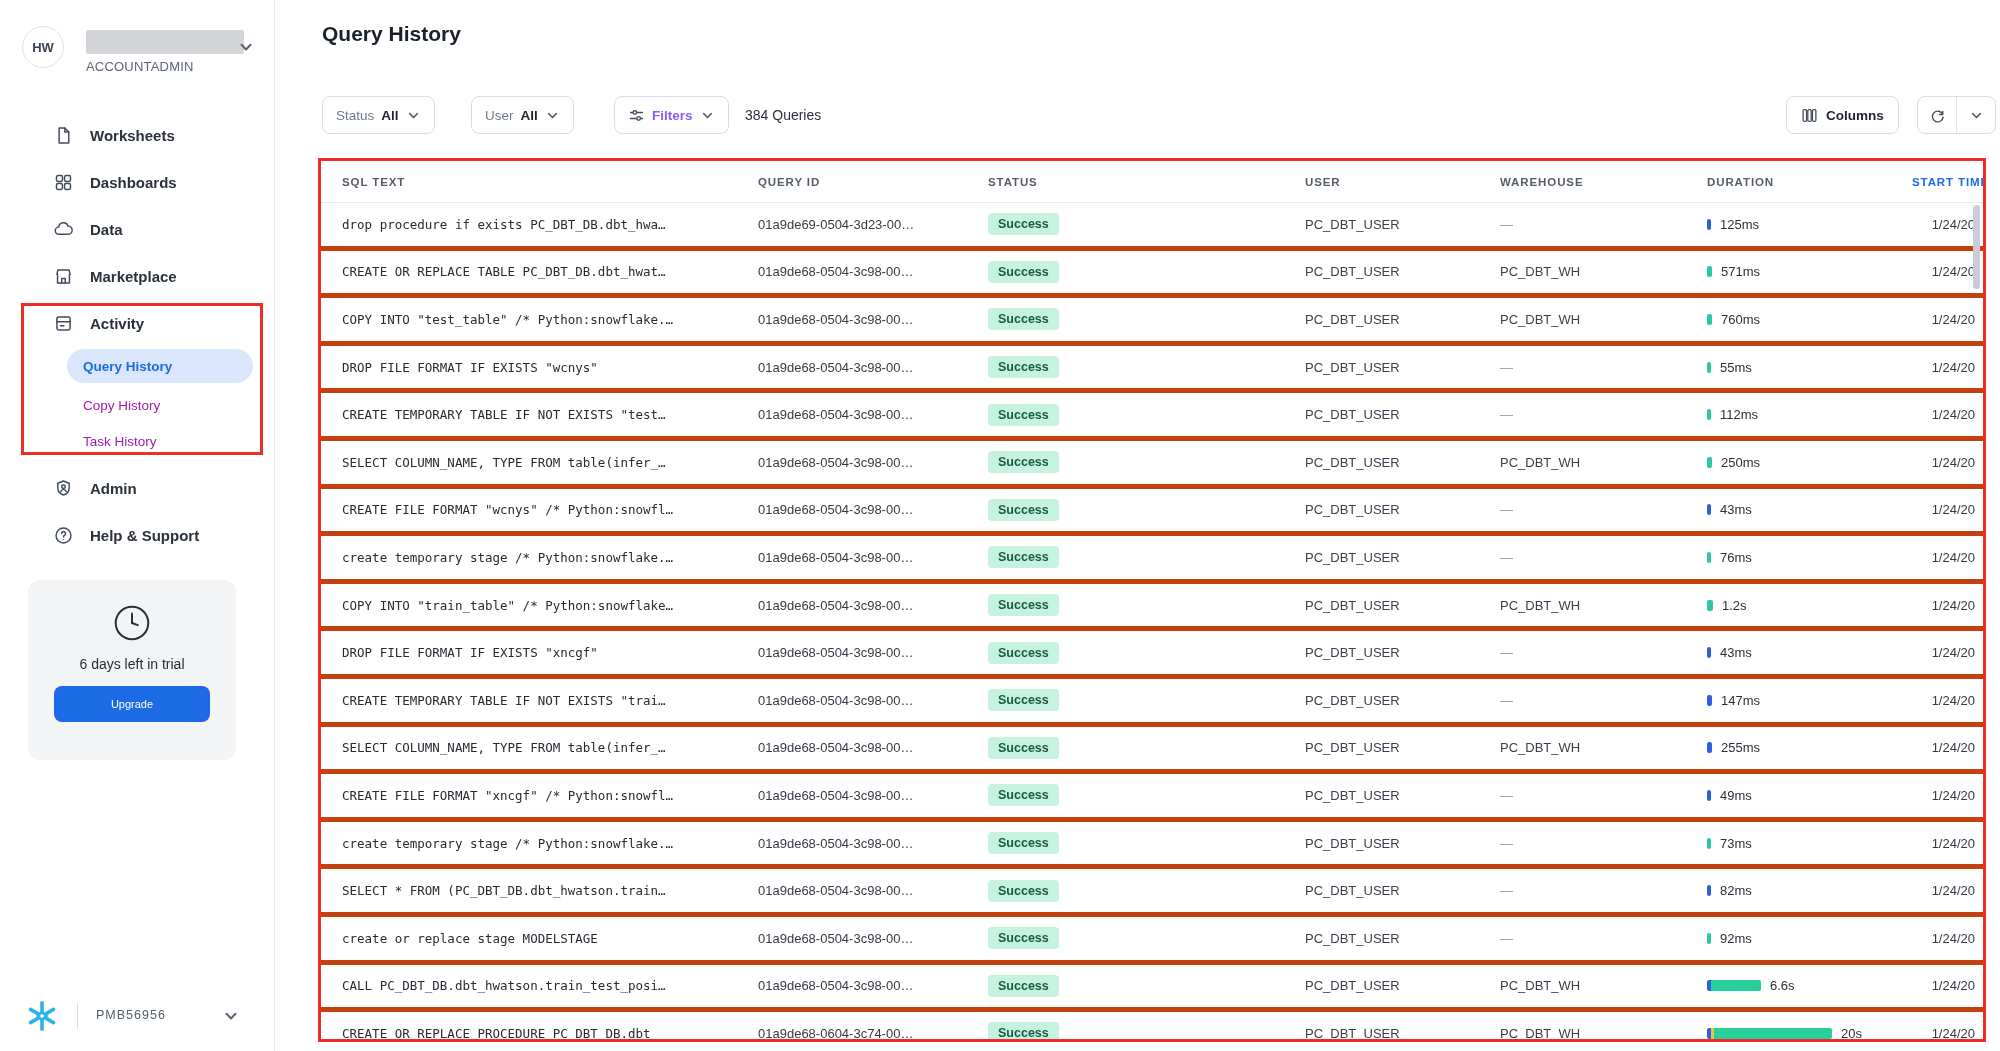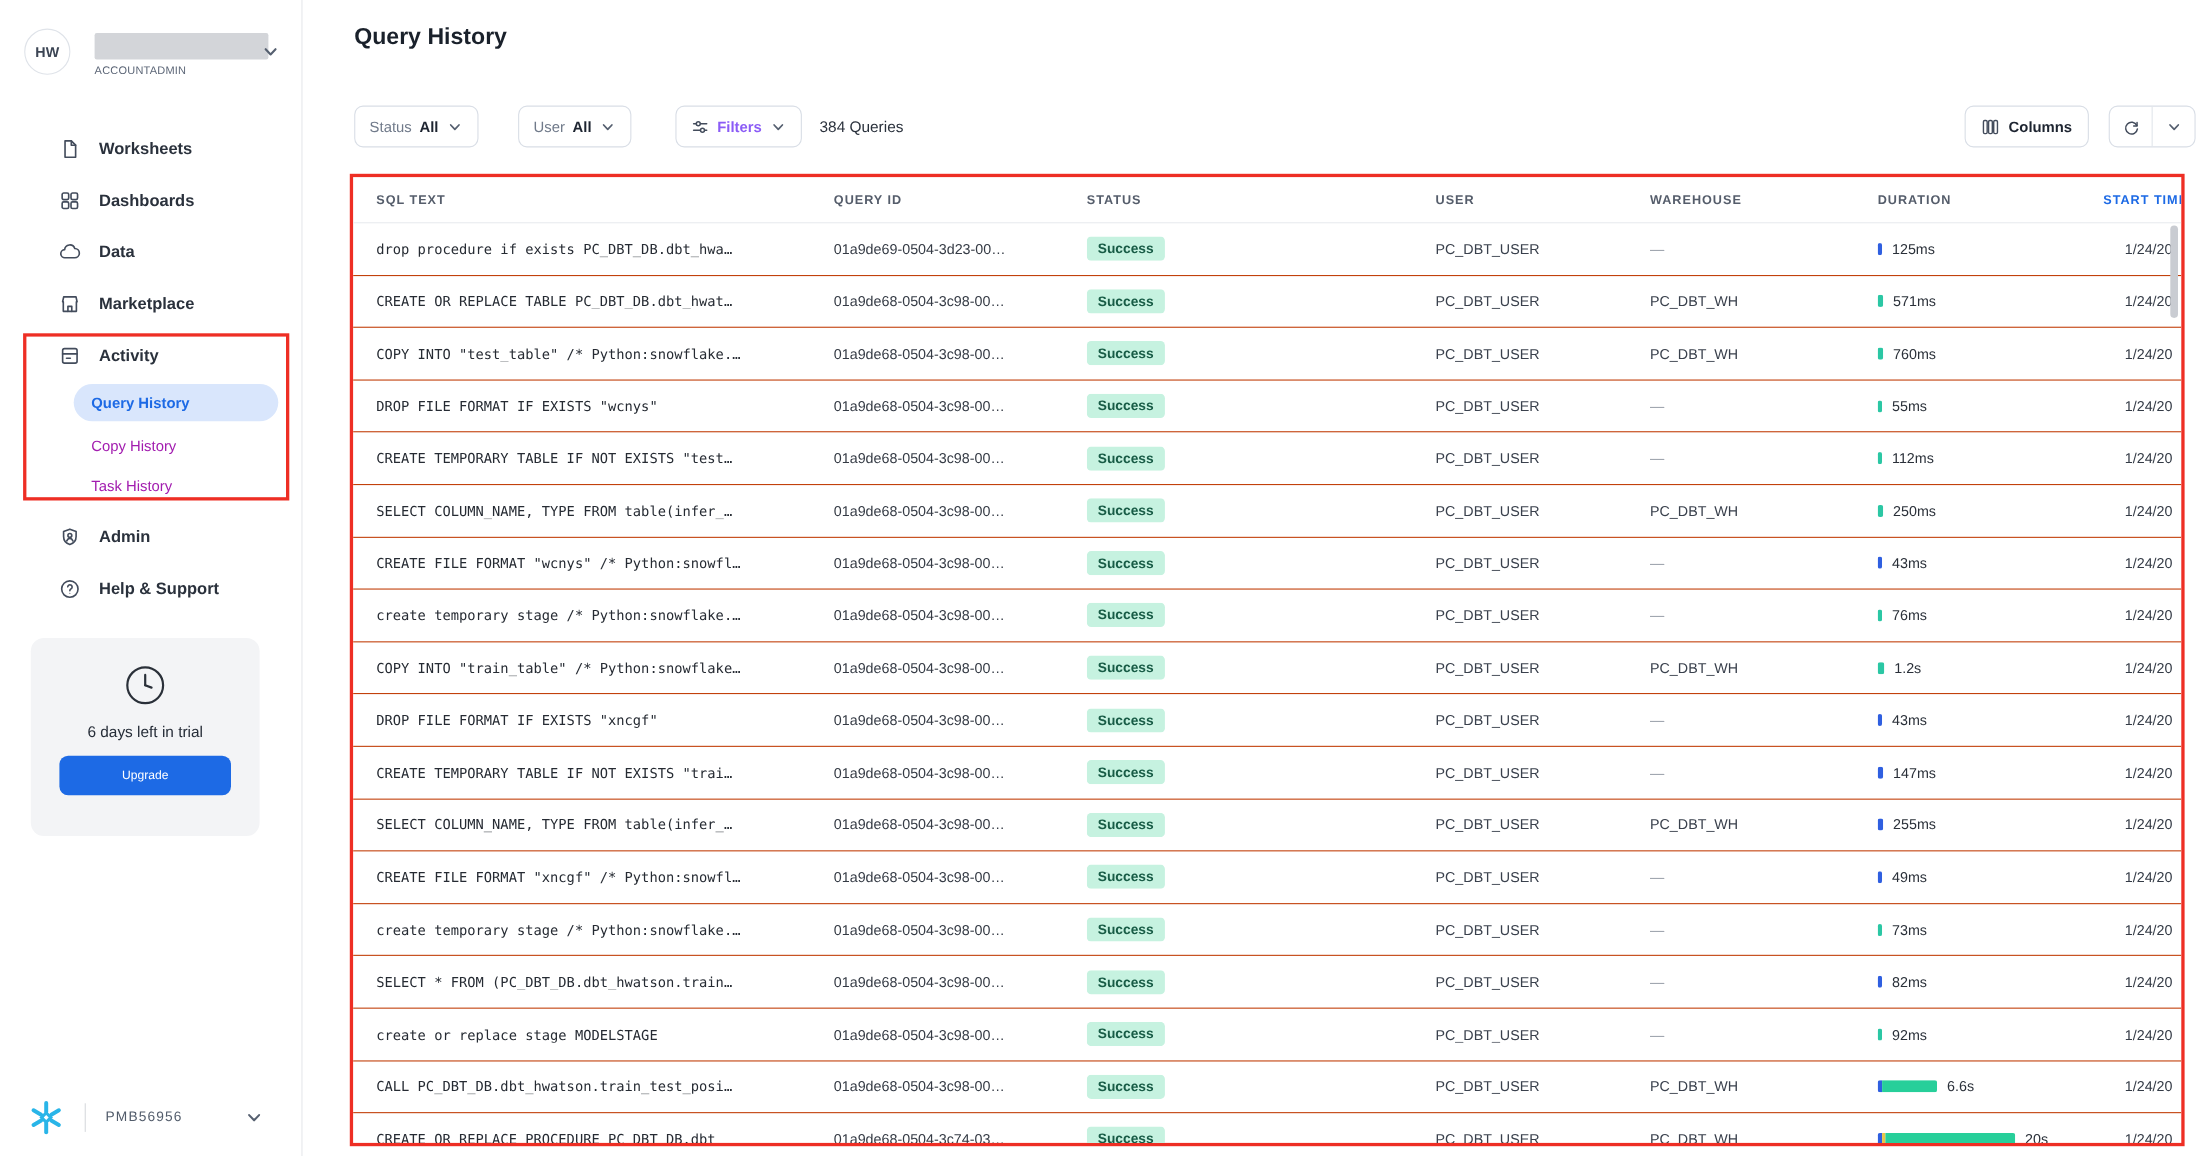--- a/index.html
+++ b/index.html
@@ -7,21 +7,21 @@
     font-family:"Liberation Sans","DejaVu Sans",sans-serif; color:#1e2530; }
 
   
   .sidebar { position:absolute; left:0; top:0; width:275px; height:1051px;
     background:#fff; border-right:1px solid #e6e8ec; }
   .account-row { position:absolute; left:20px; top:24px; width:235px; height:52px; cursor:pointer; }
   .avatar { position:absolute; left:2px; top:2px; width:42px; height:42px; border-radius:50%;
     border:1px solid #dfe3e9; background:#fff; display:flex; align-items:center; justify-content:center;
     font-size:13px; font-weight:600; color:#3c4554; }
   .redacted { position:absolute; left:66px; top:6px; width:158px; height:24px; background:#d3d5d9; border-radius:2px; }
-  .role { position:absolute; left:66px; top:35px; font-size:10px; color:#5b6576; letter-spacing:.2px; }
+  .role { position:absolute; left:66px; top:35px; font-size:13px; color:#5b6576; letter-spacing:.2px; }
   .acct-chev { position:absolute; right:0; top:14px; }
 
   .nav { position:absolute; left:0; top:112px; width:275px;padding-left:16px; }
   .nav-item { height:47px; display:flex; align-items:center; gap:16px; padding-left:37px;
     font-size:15px; font-weight:600; color:#2a313c; cursor:pointer; }
   .nav-item svg { flex:0 0 auto; }
   .sub-list { padding:2px 0 6px 0; }
   .sub-item { height:36px; display:flex; align-items:center; padding-left:67px;
     font-size:13.5px; font-weight:500; color:#a21caf; cursor:pointer; }
   .sub-item.active { height:34px; margin:0 22px 4px 51px; padding-left:16px; border-radius:17px;
@@ -62,21 +62,21 @@
 
   
   .table-box { position:absolute; left:318px; top:158px; width:1668px; height:884px;
     border:3px solid #ee2e24; background:#fff; overflow:hidden; }
   .grid-row { display:grid; grid-template-columns:437px 230px 317px 195px 207px 205px minmax(0,1fr); }
   .t-head { height:42px; border-bottom:1px solid #e9ebef; align-items:center; }
   .h-cell { font-size:11.5px; font-weight:700; letter-spacing:.9px; color:#555d6b;
     white-space:nowrap; overflow:hidden; cursor:pointer; }
   .h-cell.first { padding-left:21px; }
   .h-cell.sorted { color:#1d6ae5; }
-  .t-row { height:47.6px; border-bottom:1px solid #c2410c; align-items:center; cursor:pointer; }
+  .t-row { height:47.6px; border-bottom:5px solid #c2410c; align-items:center; cursor:pointer; }
   .t-row > div { display:flex; align-items:center; white-space:nowrap; overflow:hidden; }
   .c-sql { padding-left:21px; font-family:"DejaVu Sans Mono",monospace; font-size:12.5px; color:#262b33; }
   .c-qid  { font-size:13px; color:#353b45; }
   .c-user, .c-wh { font-size:13px; color:#3a414d; }
   .c-wh.dash { color:#949aa5; }
   .c-start { justify-content:flex-end; padding-right:8px; font-size:13px; color:#343b46; }
   .badge { display:inline-block; padding:4px 10px; border-radius:4px; background:#c6f2e0;
     color:#185c46; font-size:12.5px; font-weight:700; }
   .dur-wrap { gap:9px; }
   .dur-bar { display:flex; height:11px; border-radius:2px; overflow:hidden; }
@@ -557,21 +557,21 @@
           <div class="dur-bar">
             <span style="width: 4px; background: rgb(47, 95, 224);"></span>
             <span style="width: 50px; background: rgb(39, 207, 154);"></span>
           </div>
           <div class="dur-label">6.6s</div>
         </div>
         <div class="c-start">1/24/20</div>
       </div>
       <div class="grid-row t-row">
         <div class="c-sql">CREATE OR REPLACE PROCEDURE PC_DBT_DB.dbt</div>
-        <div class="c-qid">01a9de68-0504-3c74-03…</div>
+        <div class="c-qid">01a9de68-0604-3c74-00…</div>
         <div class="c-status">
           <div class="badge">Success</div>
         </div>
         <div class="c-user">PC_DBT_USER</div>
         <div class="c-wh">PC_DBT_WH</div>
         <div class="dur-wrap">
           <div class="dur-bar">
             <span style="width: 4px; background: rgb(47, 95, 224);"></span>
             <span style="width: 3px; background: rgb(232, 197, 71);"></span>
             <span style="width: 118px; background: rgb(39, 207, 154);"></span>

